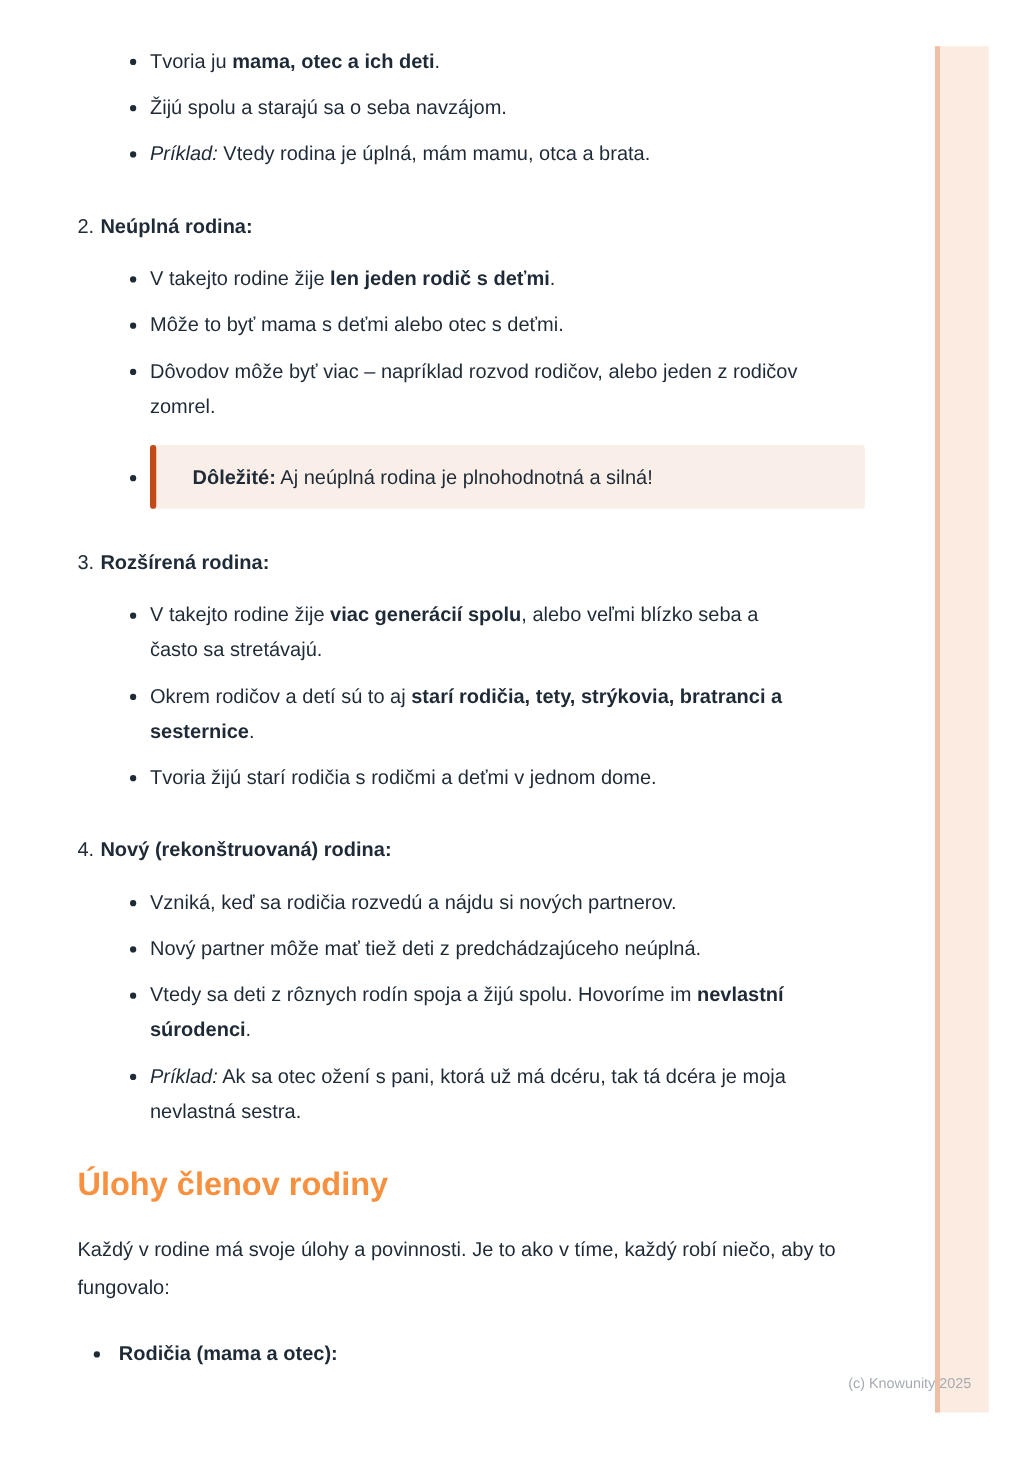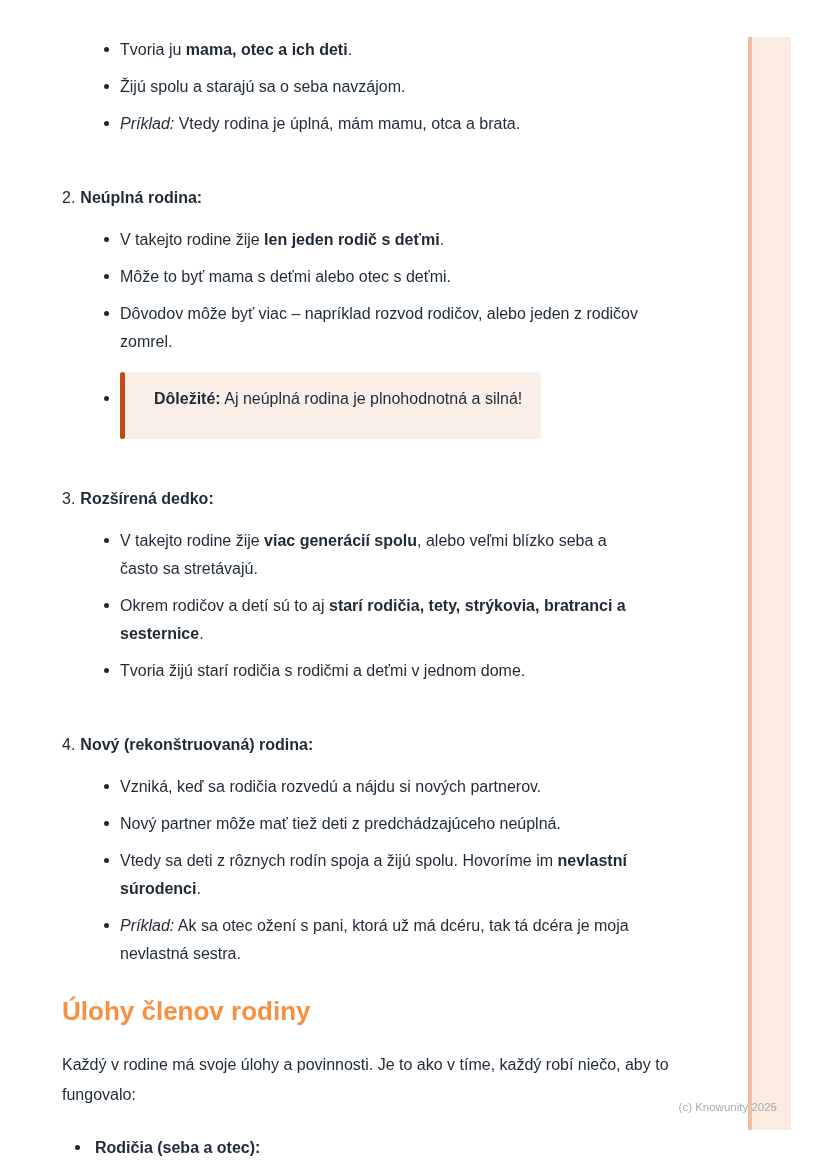--- a/index.html
+++ b/index.html
@@ -40,33 +40,33 @@
   .b-list > li::before {
     content:"";
     position:absolute;
     left:-16px; top:11px;
     width:5px; height:5px;
     border-radius:50%;
     background:#1f2a37;
   }
   .first-list { margin-top:0; }
   .num-heading {
-    margin-top:46px;
+    margin-top:30px;
     line-height:28px;
   }
   .num-heading .num { margin-right:5px; }
   .bold { font-weight:700; }
   .callout-li { margin-top:16px; margin-bottom:0 !important; }
   .callout-li::before { top:24px !important; }
   .callout {
     position:relative;
-    width:421px;
+    width:572px;
     background:#f9efe8;
     border-radius:3px;
-    padding:13px 16px 26px 34px;
+    padding:13px 16px 10px 34px;
     line-height:28px;
   }
   .callout::before {
     content:"";
     position:absolute;
     left:0; top:0; bottom:0;
     width:5px;
     background:#c24a16;
     border-radius:4px;
   }
@@ -125,21 +125,21 @@
     <li><span><span>V takejto rodine žije </span><span style="font-weight: 700;">len jeden rodič s deťmi</span><span>.</span></span></li>
     <li><span><span>Môže to byť mama s deťmi alebo otec s deťmi.</span></span></li>
     <li><span><span>Dôvodov môže byť viac – napríklad rozvod rodičov, alebo jeden z rodičov zomrel.</span></span></li>
     <li class="callout-li">
       <div class="callout">
         <span class="bold">Dôležité:</span><span> Aj neúplná rodina je plnohodnotná a silná!</span>
       </div>
     </li>
   </ul>
 
-  <p class="num-heading"><span class="num">3.</span><span class="bold">Rozšírená dedko:</span></p>
+  <p class="num-heading"><span class="num">3.</span><span class="bold">Rozšírená rodina:</span></p>
 
   <ul class="b-list">
     <li><span><span>V takejto rodine žije </span><span style="font-weight: 700;">viac generácií spolu</span><span>, alebo veľmi blízko seba a často sa stretávajú.</span></span></li>
     <li><span><span>Okrem rodičov a detí sú to aj </span><span style="font-weight: 700;">starí rodičia, tety, strýkovia, bratranci a sesternice</span><span>.</span></span></li>
     <li><span><span>Tvoria žijú starí rodičia s rodičmi a deťmi v jednom dome.</span></span></li>
   </ul>
 
   <p class="num-heading"><span class="num">4.</span><span class="bold">Nový (rekonštruovaná) rodina:</span></p>
 
   <ul class="b-list">
@@ -148,20 +148,20 @@
     <li><span><span>Vtedy sa deti z rôznych rodín spoja a žijú spolu. Hovoríme im </span><span style="font-weight: 700;">nevlastní súrodenci</span><span>.</span></span></li>
     <li><span><span style="font-style: italic;">Príklad:</span><span> Ak sa otec ožení s pani, ktorá už má dcéru, tak tá dcéra je moja nevlastná sestra.</span></span></li>
   </ul>
 
   <h2 class="orange">Úlohy členov rodiny</h2>
 
   <p class="intro">Každý v rodine má svoje úlohy a povinnosti. Je to ako v tíme, každý robí niečo, aby to fungovalo:</p>
 
   <ul class="top-list">
     <li>
-      <span class="bold">Rodičia (seba a otec):</span>
+      <span class="bold">Rodičia (mama a otec):</span>
       
     </li>
   </ul>
 
 </div>
 
 <div class="footer">(c) Knowunity 2025</div>
 
 </body></html>

